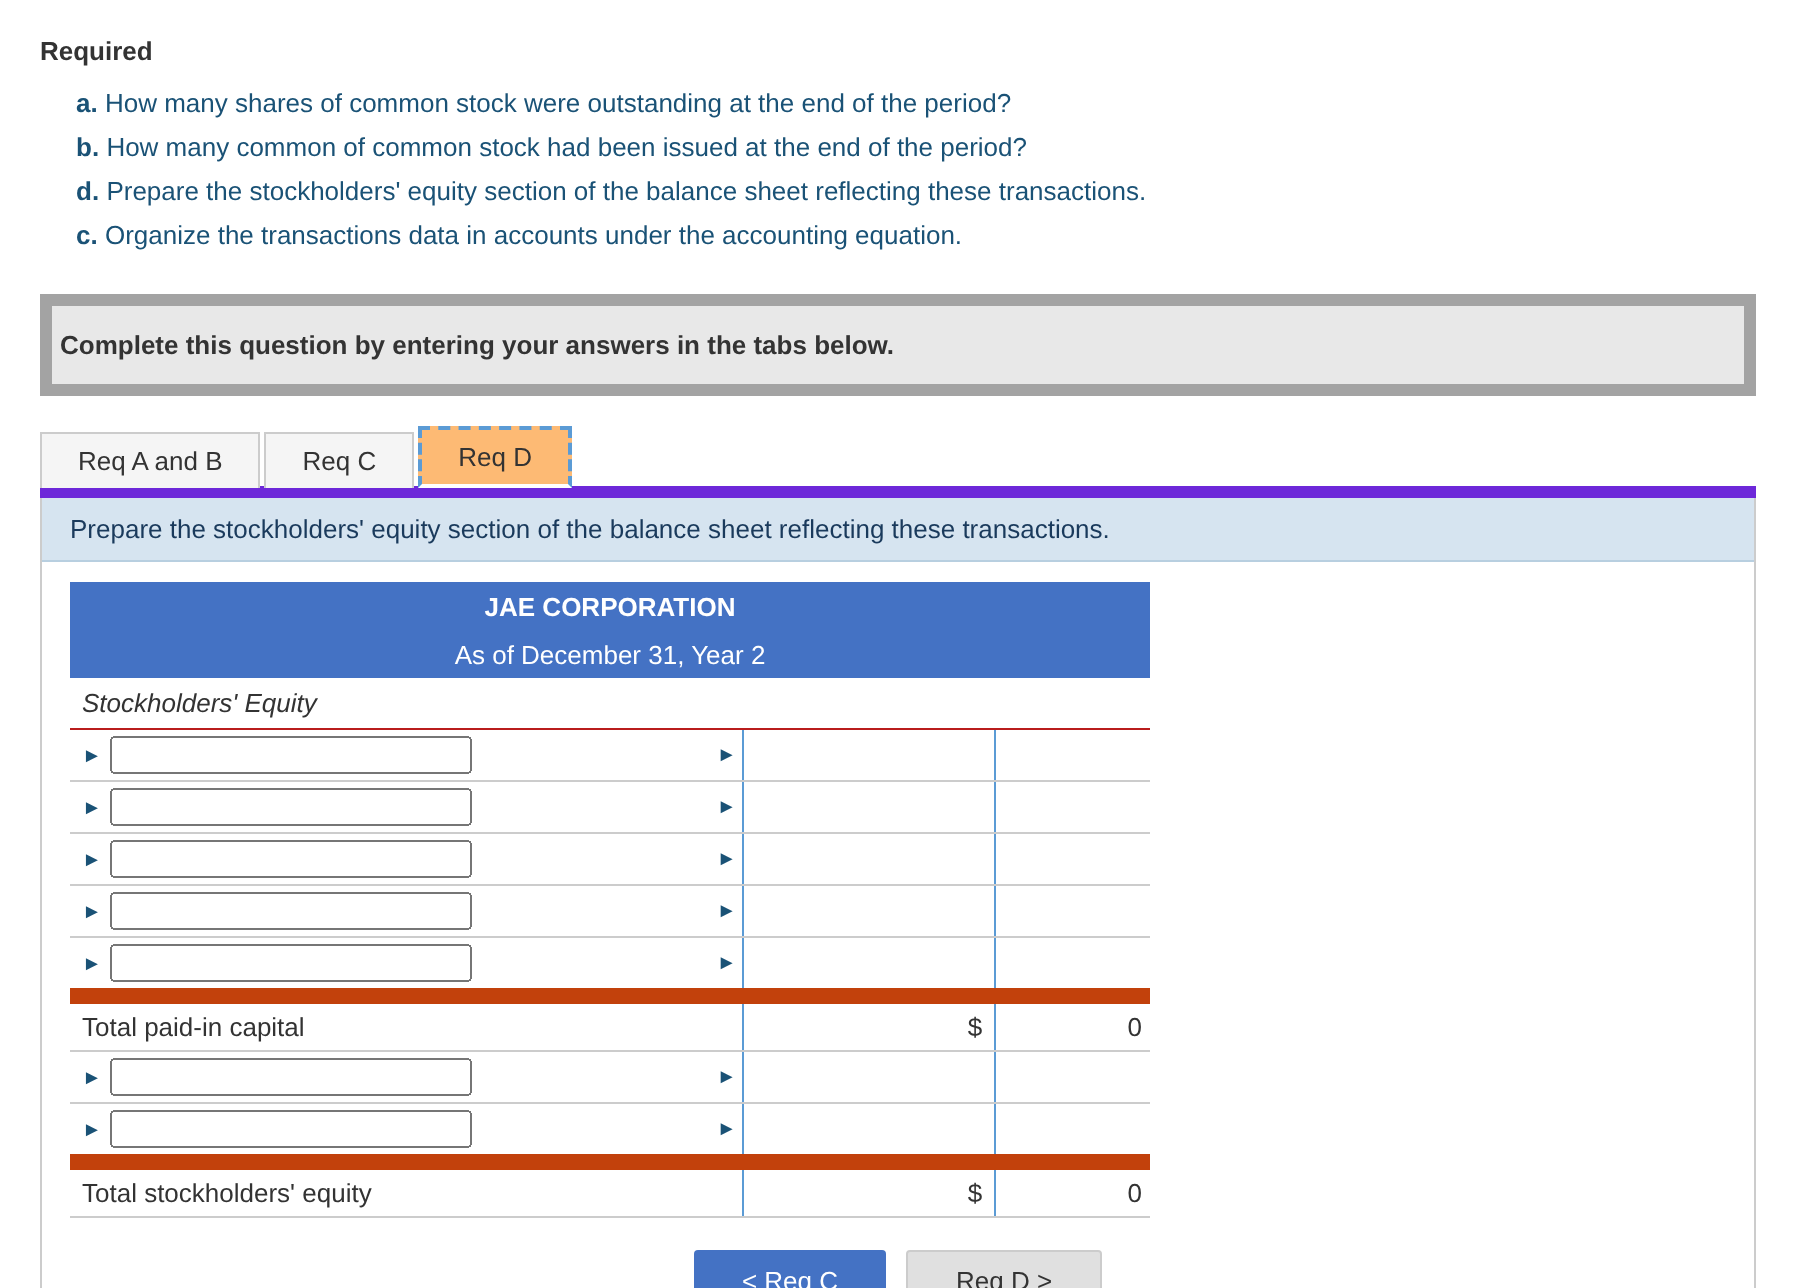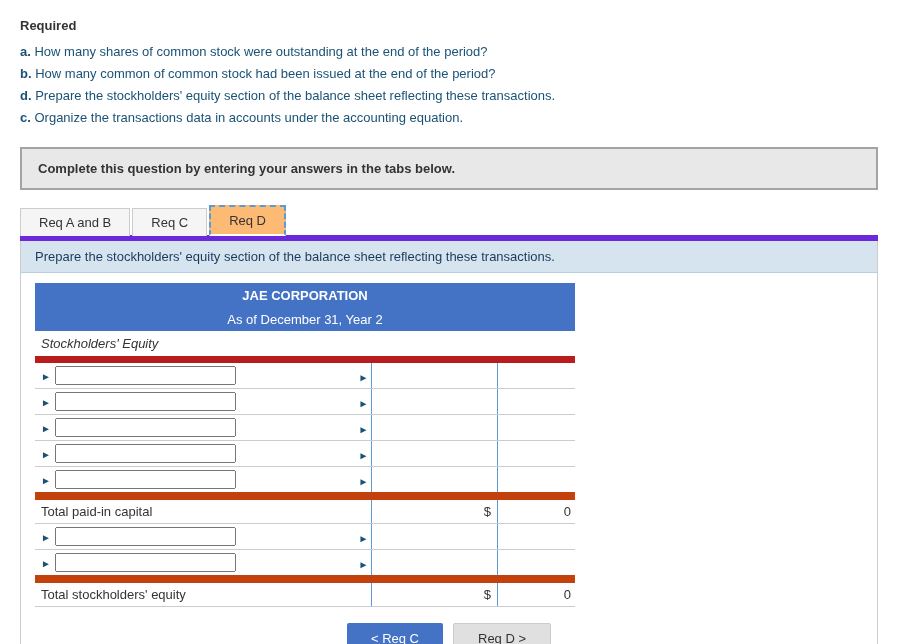--- a/index.html
+++ b/index.html
@@ -19,31 +19,32 @@
     }
 
     .required-list {
       margin-bottom: 18px;
       line-height: 1.7;
     }
 
     .required-list p {
       color: #1a5276;
       font-size: 13px;
+      margin-left: 18px;
     }
 
     .required-list p span.label {
       font-weight: bold;
       color: #1a5276;
     }
 
     .instructions-box {
       background: #e8e8e8;
-      border: 2px solid #a3a3a3;
-      padding: 12px 16px;
+      border: 6px solid #a3a3a3;
+      padding: 12px 4px;
       margin-bottom: 14px;
       font-size: 13px;
       font-weight: bold;
       color: #333;
     }
 
     .tabs-container {
       border-bottom: 6px solid #6d28d9;
       display: flex;
       align-items: flex-end;
@@ -108,21 +109,21 @@
     .corp-table .subheader-row td {
       background: #4472c4;
       color: #fff;
       text-align: center;
       padding: 4px 8px;
     }
 
     .corp-table .section-label td {
       padding: 5px 6px;
       font-style: italic;
-      border-bottom: 7px solid #b91c1c;
+      border-bottom: 1px solid #b91c1c;
     }
 
     .corp-table .data-row td {
       padding: 0;
       border-bottom: 1px solid #ccc;
       height: 24px;
     }
 
     .corp-table .data-row td.label-cell {
       padding: 3px 6px;

